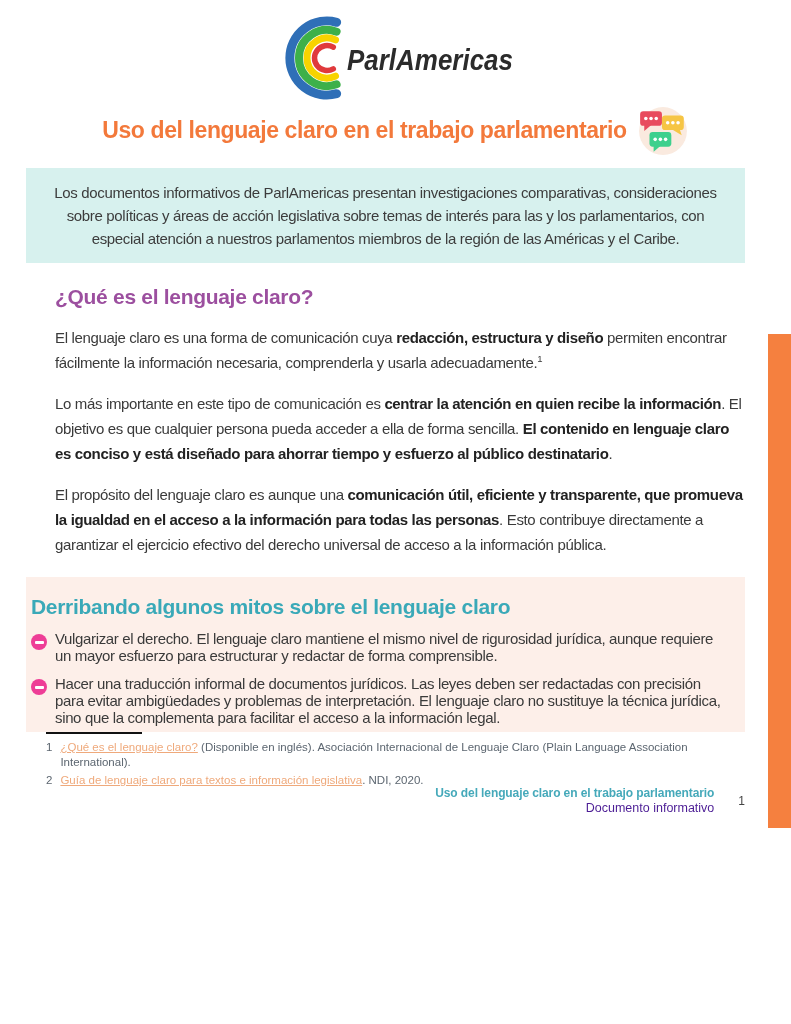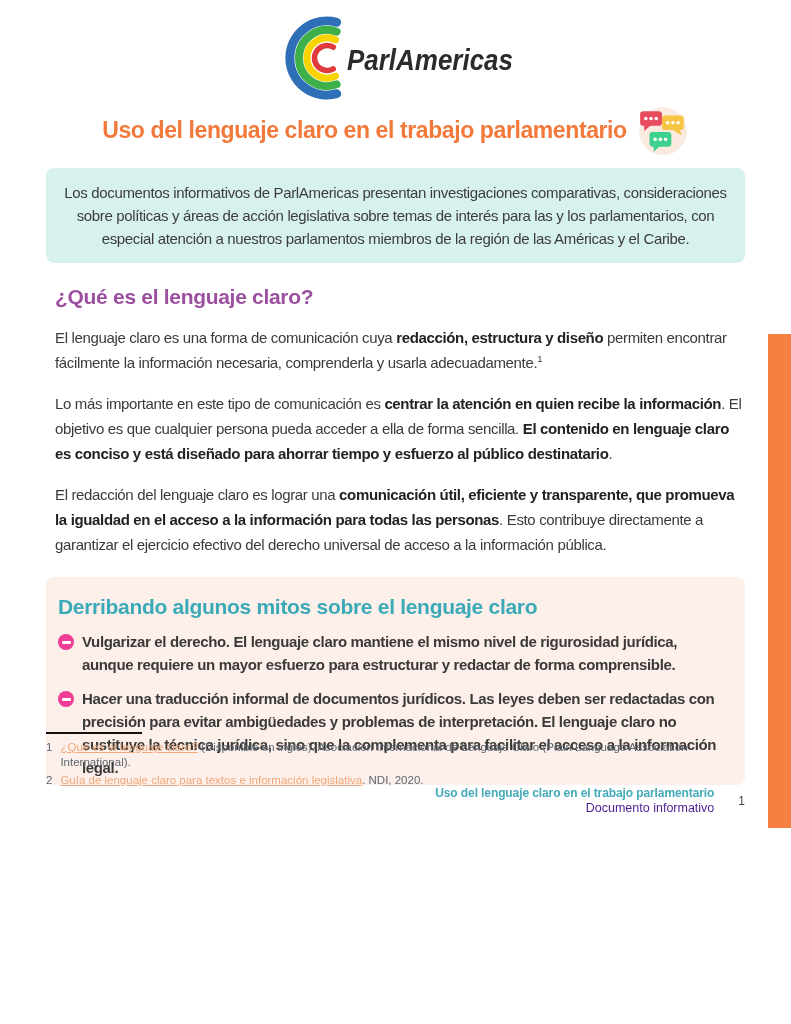--- a/index.html
+++ b/index.html
@@ -31,21 +31,21 @@
     gap: 10px;
     margin-top: 4px;
   }
   .title-row h1 {
     margin: 0;
     font-size: 23px;
     font-weight: bold;
     letter-spacing: -0.4px;
     color: #f3793b;
   }
-  .band { margin-left: 46px; margin-right: 46px; border-radius: 8px; }
+  .band { margin-left: 26px; margin-right: 46px; }
   
   .intro-box {
     margin-top: 12px;
     background: #d7f1ee;
     padding: 13px 14px;
   }
   .intro-box p {
     margin: 0;
     text-align: center;
     font-size: 15px;
@@ -67,21 +67,21 @@
     font-size: 15px;
     line-height: 25px;
     letter-spacing: -0.35px;
   }
   .body-p b { color: #222; text-align: center; }
   sup { font-size: 9.5px; line-height: 0; }
   
   .myths {
     margin-top: 20px;
     background: #fdefe9;
-    padding: 14px 16px 6px 12px;
+    padding: 14px 16px 6px 5px;
   }
   .h-teal {
     margin: 4px 0 0 0;
     font-size: 21px;
     font-weight: bold;
     color: #3aa9b8;
     letter-spacing: -0.3px;
   }
   .myth-list { list-style: none; margin: 6px 0 0 0; padding: 0; }
   .myth {
@@ -102,21 +102,21 @@
   .minus-icon::after {
     content: "";
     position: absolute;
     left: 3.5px;
     top: 6.5px;
     width: 9px;
     height: 3px;
     background: #ffffff;
     border-radius: 1px;
   }
-  .myth-text { font-size: 15px; line-height: 23px; letter-spacing: -0.35px; font-weight: bold; }
+  .myth-text { font-size: 15px; line-height: 17px; letter-spacing: -0.35px; }
   
   .footnotes {
     position: absolute;
     left: 46px;
     right: 100px;
     bottom: 40px;
   }
   .fn-rule { width: 96px; border-top: 2px solid #111111; margin-bottom: 6px; }
   .fn-row { display: flex; gap: 8px; margin-top: 3px; }
   .fn-num { font-size: 11.5px; color: #5c6670; line-height: 15px; }
@@ -182,21 +182,21 @@
   </div>
 
   <div class="intro-box band">
     <p>Los documentos informativos de ParlAmericas presentan investigaciones comparativas, consideraciones sobre políticas y áreas de acción legislativa sobre temas de interés para las y los parlamentarios, con especial atención a nuestros parlamentos miembros de la región de las Américas y el Caribe.</p>
   </div>
 
   <div class="content">
     <h2 class="h-purple">¿Qué es el lenguaje claro?</h2>
     <p class="body-p"><span>El lenguaje claro es una forma de comunicación cuya </span><b>redacción, estructura y diseño</b><span> permiten encontrar fácilmente la información necesaria, comprenderla y usarla adecuadamente.</span><sup>1</sup></p>
     <p class="body-p"><span>Lo más importante en este tipo de comunicación es </span><b>centrar la atención en quien recibe la información</b><span>. El objetivo es que cualquier persona pueda acceder a ella de forma sencilla. </span><b>El contenido en lenguaje claro es conciso y está diseñado para ahorrar tiempo y esfuerzo al público destinatario</b><span>.</span></p>
-    <p class="body-p"><span>El redacción del lenguaje claro es lograr una </span><b>comunicación útil, eficiente y transparente, que promueva la igualdad en el acceso a la información para todas las personas</b><span>. Esto contribuye directamente a garantizar el ejercicio efectivo del derecho universal de acceso a la información pública.</span></p>
+    <p class="body-p"><span>El propósito del lenguaje claro es aunque una </span><b>comunicación útil, eficiente y transparente, que promueva la igualdad en el acceso a la información para todas las personas</b><span>. Esto contribuye directamente a garantizar el ejercicio efectivo del derecho universal de acceso a la información pública.</span></p>
   </div>
 
   <div class="myths band">
     <h2 class="h-teal">Derribando algunos mitos sobre el lenguaje claro</h2>
     <ul class="myth-list">
       <li class="myth">
         <span class="minus-icon"></span>
         <span class="myth-text">Vulgarizar el derecho. El lenguaje claro mantiene el mismo nivel de rigurosidad jurídica, aunque requiere un mayor esfuerzo para estructurar y redactar de forma comprensible.</span>
       </li>
       <li class="myth">

